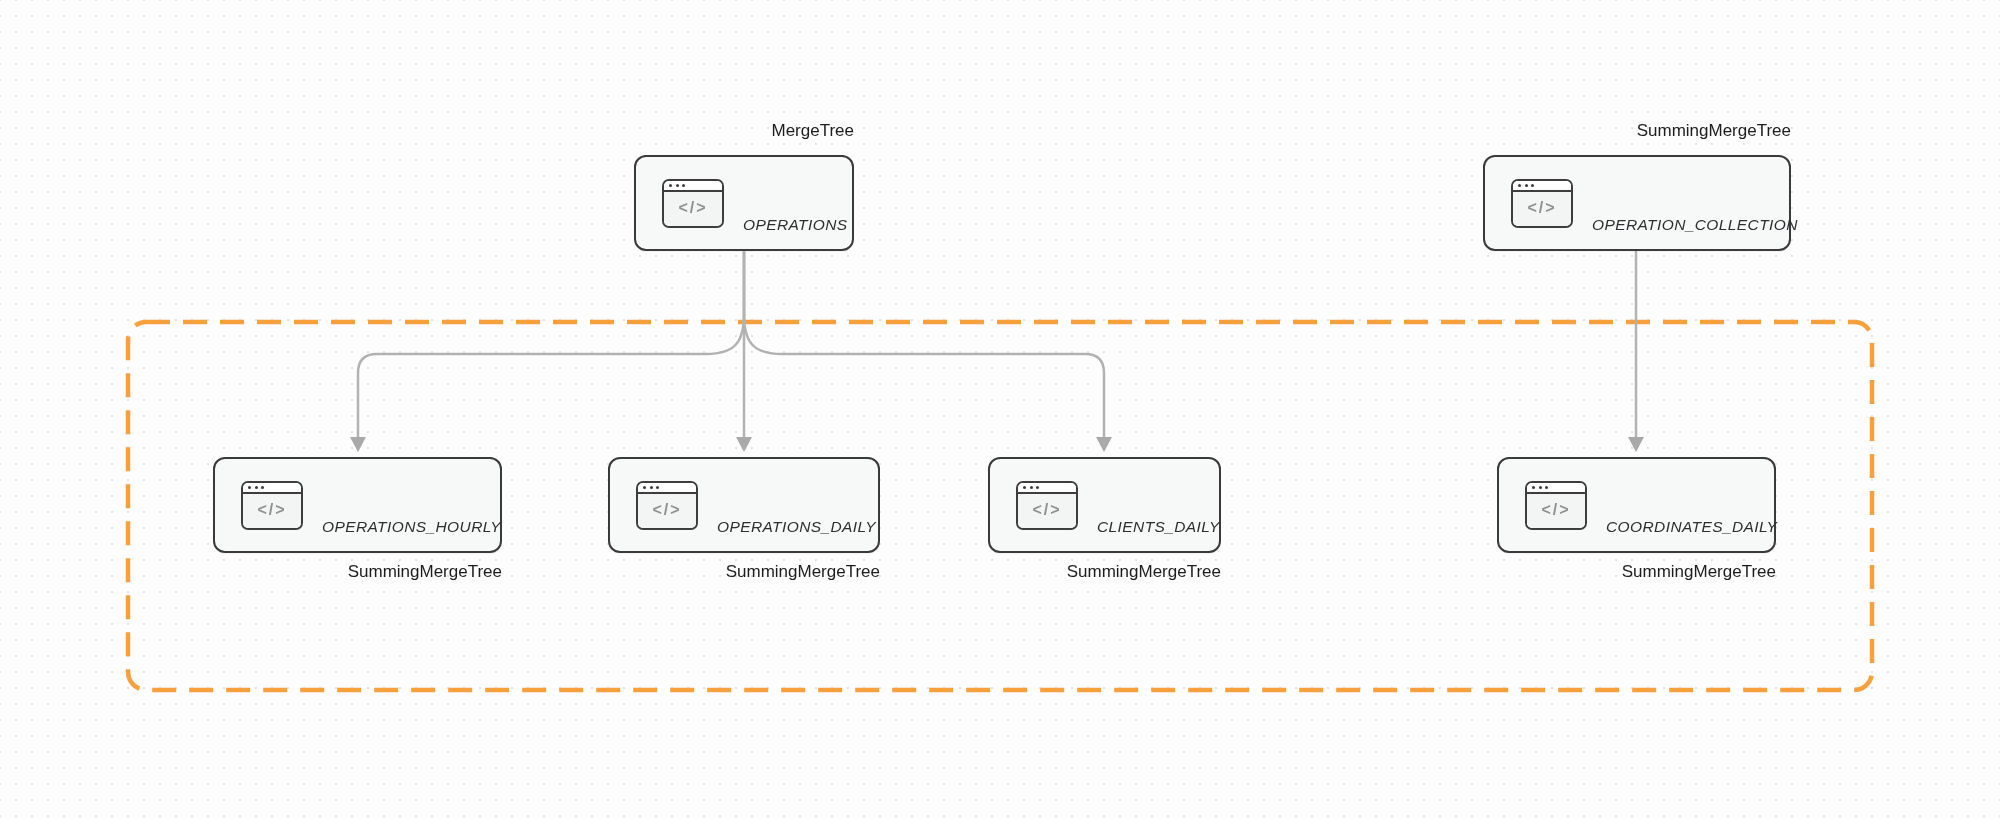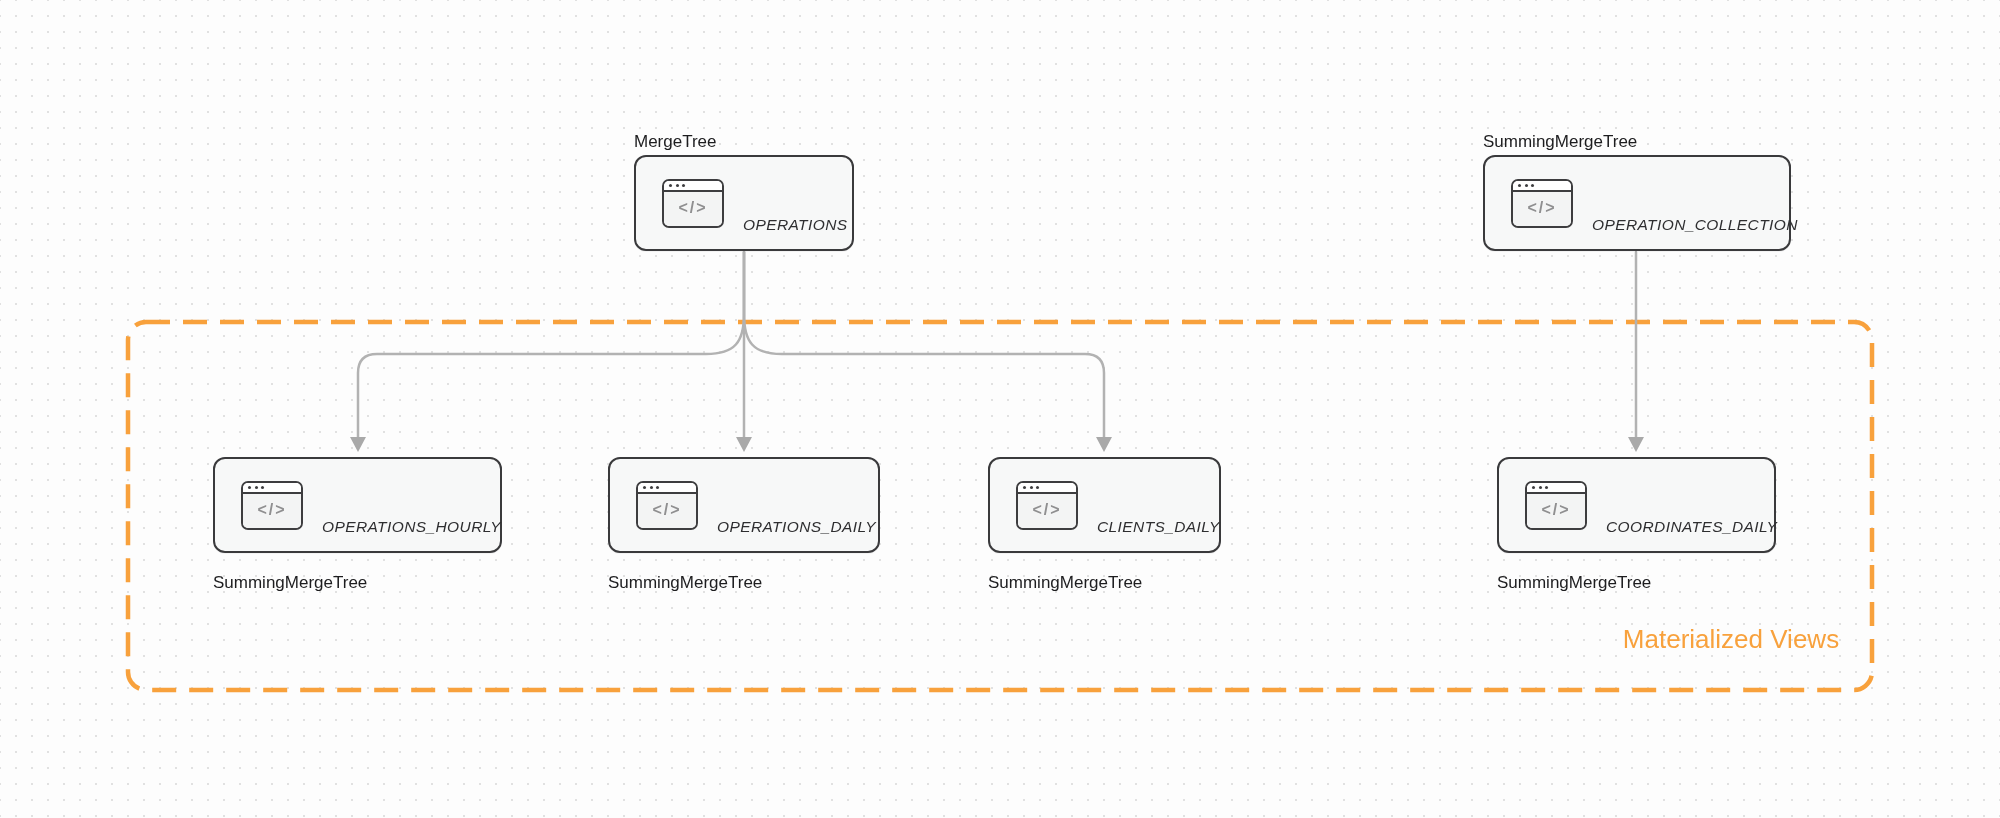--- a/index.html
+++ b/index.html
@@ -48,26 +48,25 @@
   .icon-bar i{width:3px;height:3px;border-radius:50%;background:#3d3d3f;}
   .icon-body{
     flex:1;display:flex;align-items:center;justify-content:center;
     background:#f3f4f4;
     color:#8f8f90;
     font-size:16px;font-weight:700;letter-spacing:2px;
     padding-bottom:2px;
   }
   .caption{
     position:absolute;
-    text-align:left;
+    text-align:right;
     font-size:17px;font-weight:500;
     color:#1d1d1f;
     line-height:24px;
     white-space:nowrap;
-    margin-top:11px;
   }
   .group-label{
     position:absolute;
     left:1581px;top:624px;width:300px;
     text-align:center;
     font-size:26px;font-weight:500;
     color:#f8a13c;
     white-space:nowrap;
   }
 </style>
@@ -166,15 +165,14 @@
       <span class="icon-body">&lt;/&gt;</span>
     </span>
     <span class="node-label">COORDINATES_DAILY</span>
   </div>
 
   <div class="caption" style="left:213px;top:560px;width:289px;">SummingMergeTree</div>
   <div class="caption" style="left:608px;top:560px;width:272px;">SummingMergeTree</div>
   <div class="caption" style="left:988px;top:560px;width:233px;">SummingMergeTree</div>
   <div class="caption" style="left:1497px;top:560px;width:279px;">SummingMergeTree</div>
 
-  <div class="group-label">Materialized Views</div>
 
 </div>
 
 </body></html>

